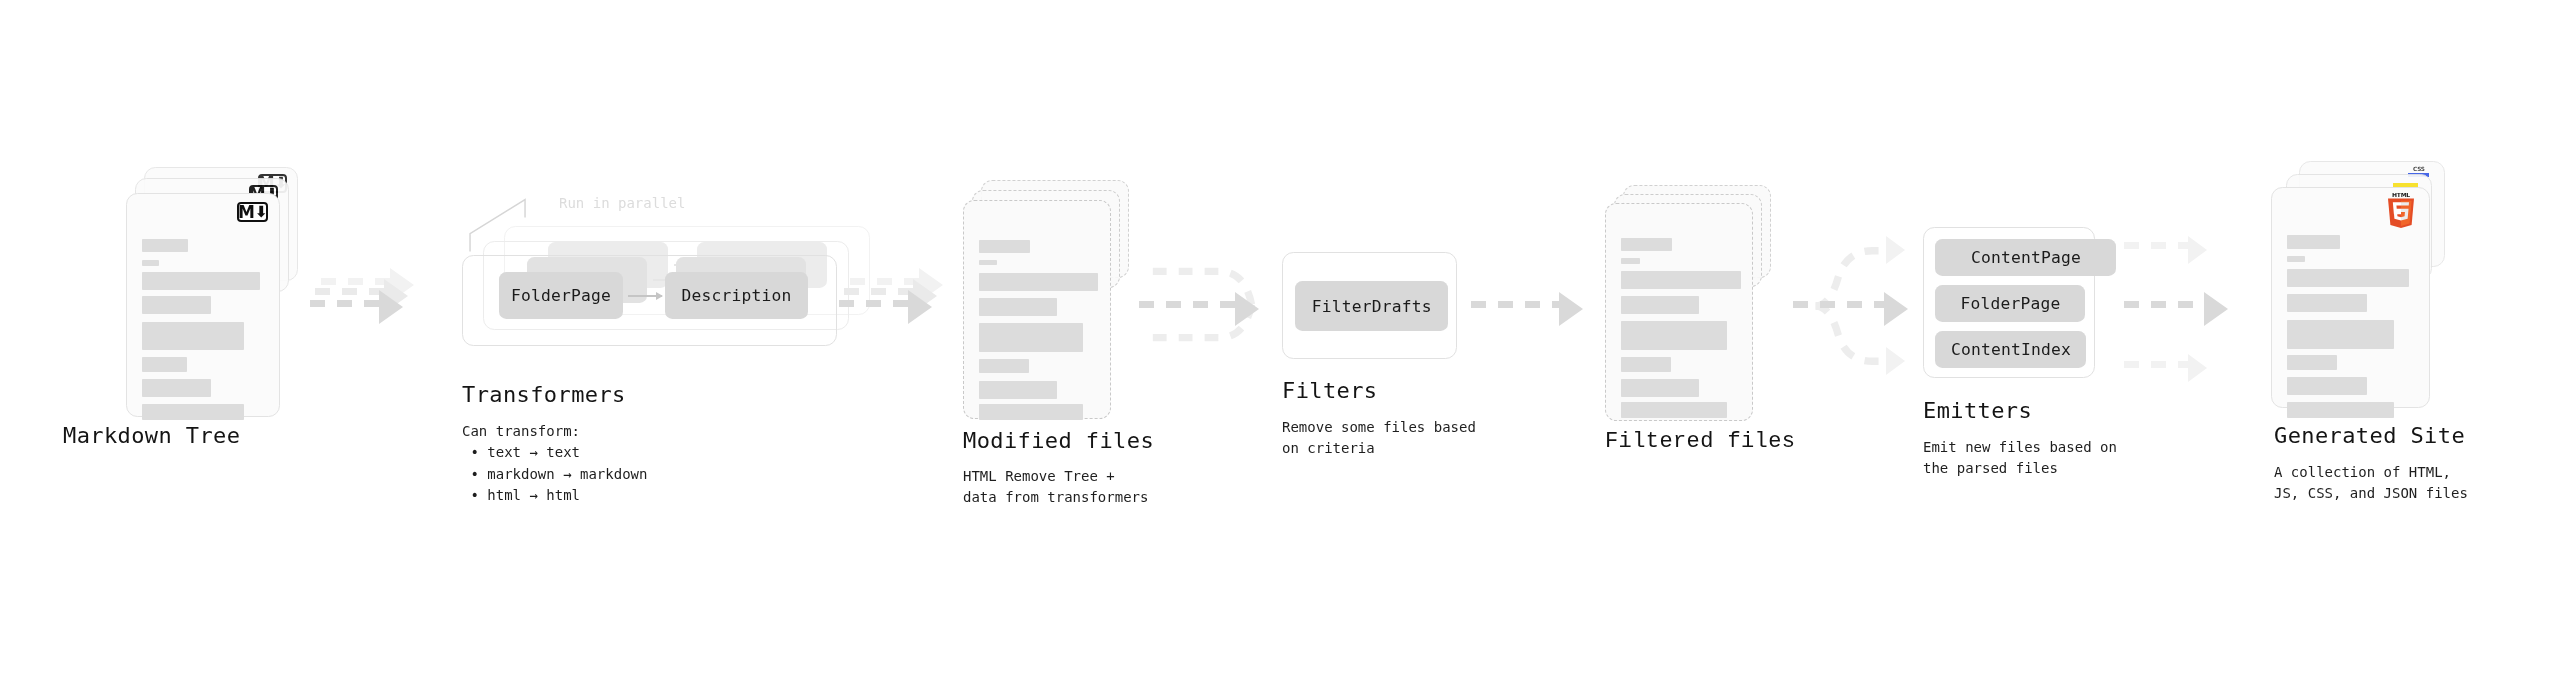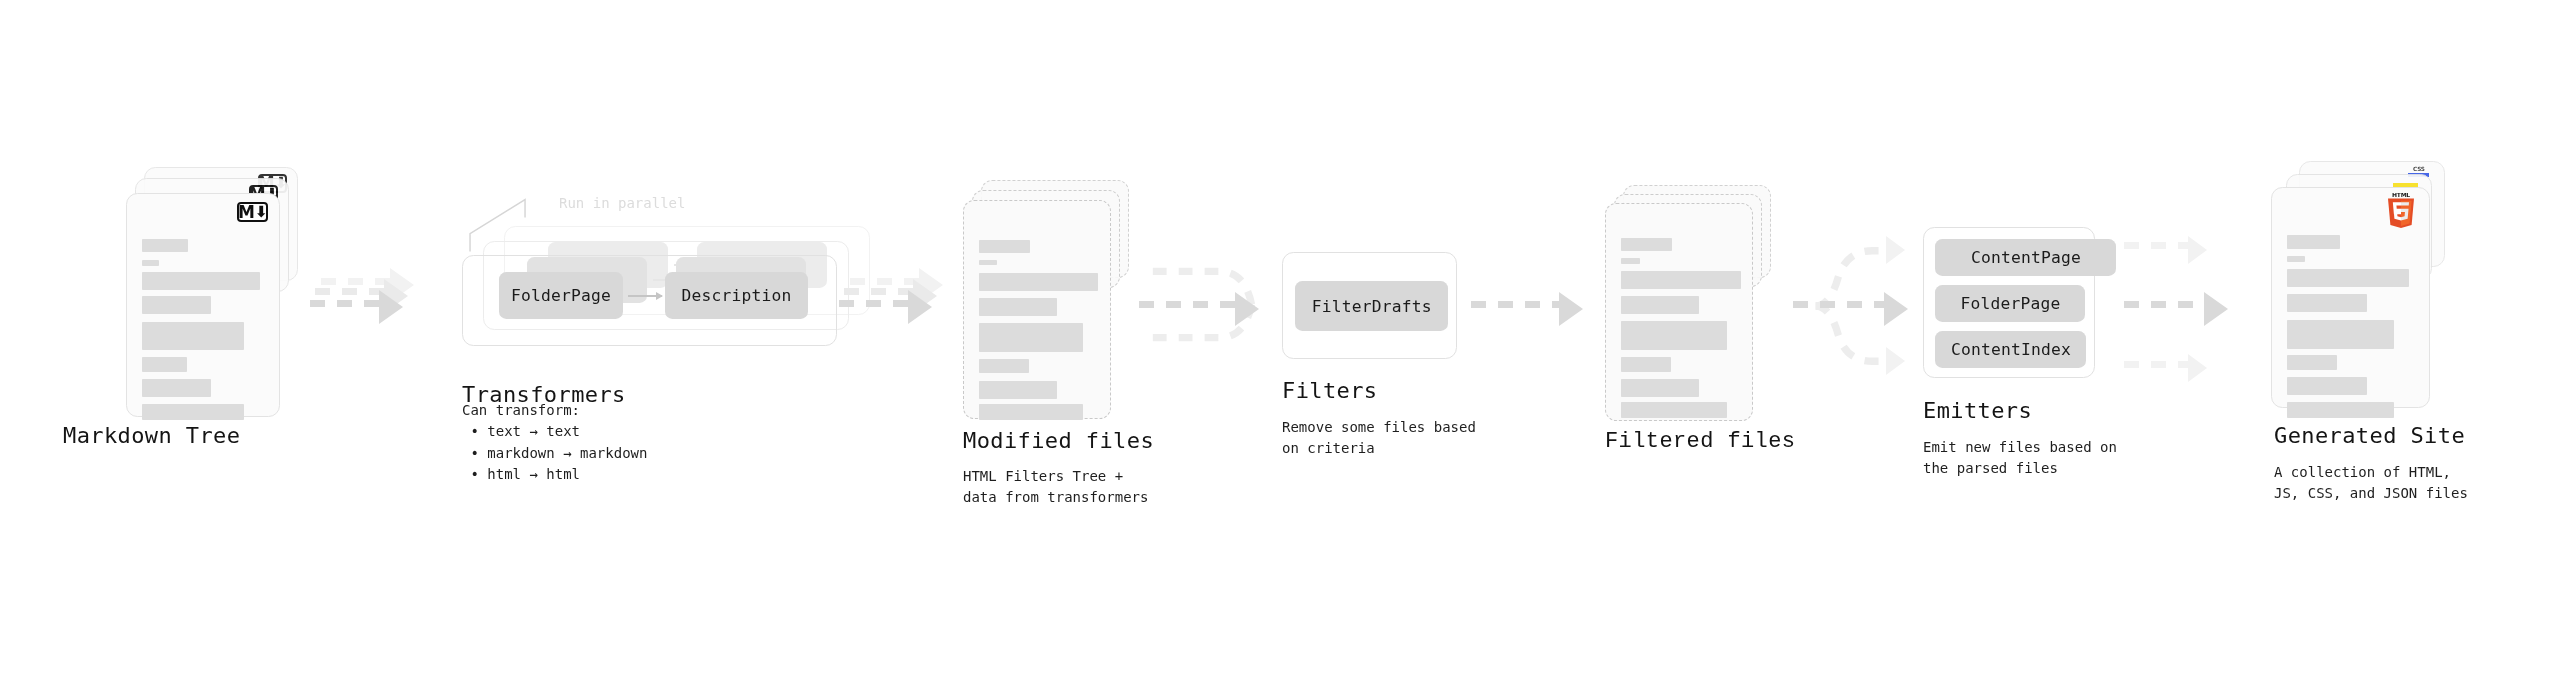--- a/index.html
+++ b/index.html
@@ -210,21 +210,21 @@
       <div class="inner-arrow faint" style="left:169px;top:37px;width:20.3px;"></div>
     </div>
 
     <div class="group" style="left:462px;top:255px;width:375px;height:91px;">
       <div class="chip" style="left:36px;top:16.3px;width:124px;height:47px;">FolderPage</div>
       <div class="chip" style="left:202px;top:16.3px;width:143px;height:47px;">Description</div>
       <div class="inner-arrow dark" style="left:165px;top:39px;width:34px;"></div>
     </div>
 
     <div class="title" style="left:462px;top:382px;">Transformers</div>
-    <div class="desc" style="left:462px;top:400px;">Can transform:
+    <div class="desc" style="left:462px;top:421px;">Can transform:
  • text → text
  • markdown → markdown
  • html → html</div>
   </div>
 
   <div class="node">
     <div class="dashline l3" style="left:850px;top:278px;width:75px;"></div>
     <div class="tri l3" style="left:919px;top:268px;"></div>
     <div class="dashline l2" style="left:844px;top:288px;width:75px;"></div>
     <div class="tri l2" style="left:913px;top:279px;"></div>
@@ -243,21 +243,21 @@
           <div class="bar" style="left:14.6px;top:72px;width:119px;height:18px;"></div>
           <div class="bar" style="left:14.6px;top:97px;width:78px;height:18px;"></div>
           <div class="bar" style="left:14.6px;top:122px;width:104px;height:29px;"></div>
           <div class="bar" style="left:14.6px;top:158px;width:50px;height:14.6px;"></div>
           <div class="bar" style="left:14.6px;top:180px;width:78px;height:18px;"></div>
           <div class="bar" style="left:14.6px;top:203px;width:104px;height:16.3px;"></div>
         </div>
       </div>
     </div>
     <div class="title" style="left:0px;top:248px;">Modified files</div>
-    <div class="desc" style="left:0px;top:286px;">HTML Filters Tree +
+    <div class="desc" style="left:0px;top:286px;">HTML Remove Tree +
 data from transformers</div>
   </div>
 
   <div class="node">
     <svg class="curve" style="left:1138px;top:260px;width:130px;height:89px;" viewBox="0 0 160 110">
       <path d="M18 14 L100 14 Q132 14 140 55" stroke="#ededed" stroke-width="9" stroke-dasharray="17 15"></path>
       <path d="M18 96 L100 96 Q132 96 140 55" stroke="#ededed" stroke-width="9" stroke-dasharray="17 15"></path>
     </svg>
     <div class="dashline" style="left:1139px;top:301px;width:104px;"></div>
     <div class="tri" style="left:1235px;top:292px;"></div>

